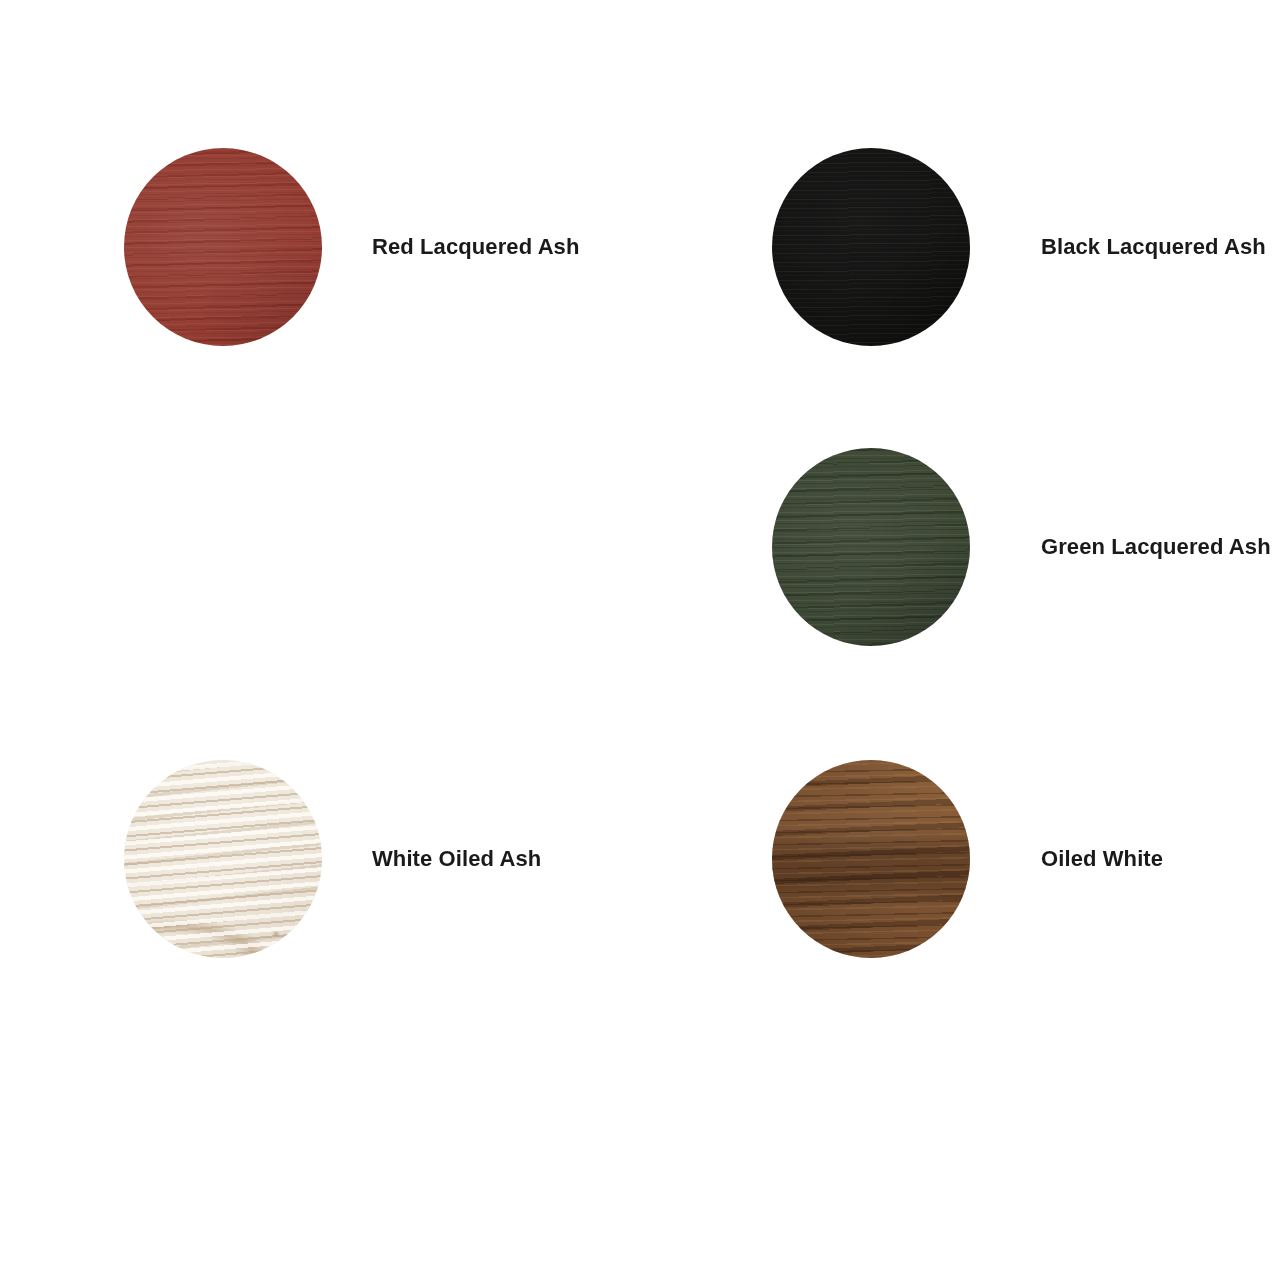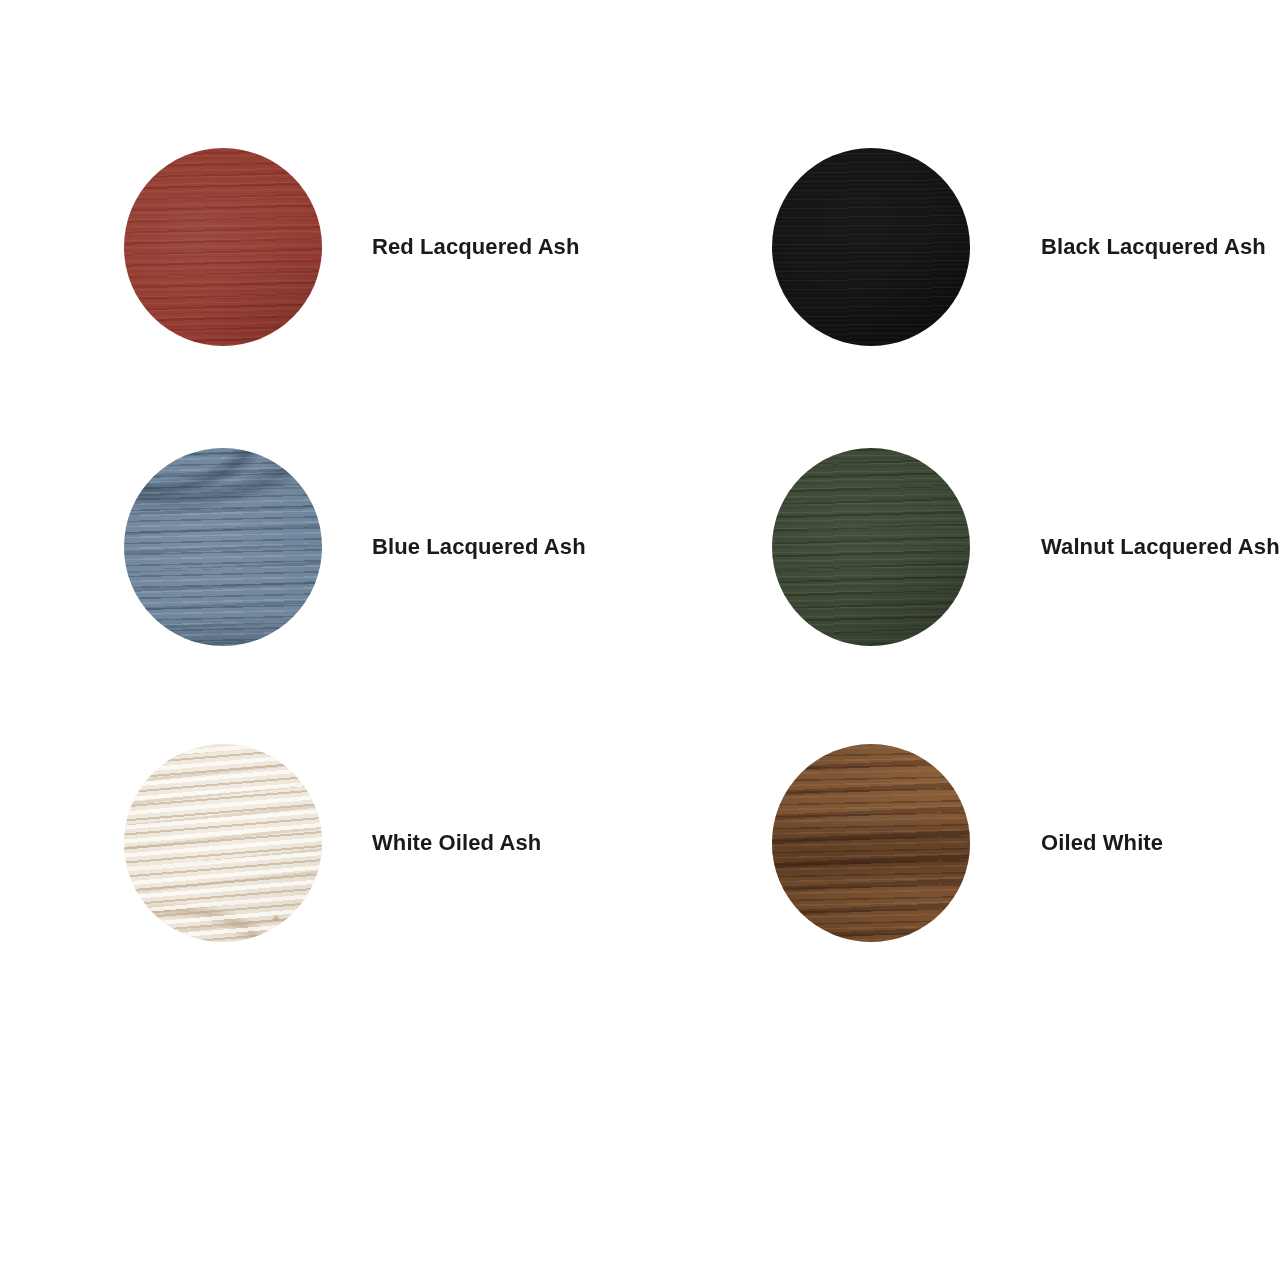--- a/index.html
+++ b/index.html
@@ -25,21 +25,21 @@
     display: flex;
     align-items: center;
   }
 
   
   .col-left  { left: 64px; }
   .col-right { left: 712px; gap: 20px; }
 
   .row-1 { top: 88px; }
   .row-2 { top: 388px; }
-  .row-3 { top: 684px; justify-content: center; }
+  .row-3 { top: 700px; justify-content: center; }
 
   .swatch-disc {
     position: relative;
     width: 198px;
     height: 198px;
     border-radius: 50%;
     overflow: hidden;
     flex: 0 0 auto;
     background: #cccccc;
   }
@@ -288,32 +288,26 @@
     <span class="swatch-label">Red Lacquered Ash</span>
   </div>
 
   <div class="swatch-item col-right row-1">
     <div class="swatch-disc disc-black">
       <div class="grain"></div>
     </div>
     <span class="swatch-label">Black Lacquered Ash</span>
   </div>
 
-  <div class="swatch-item col-left row-2">
-    <div class="swatch-disc disc-blue">
-      <div class="grain"></div>
-    </div>
-    <span class="swatch-label">Blue Lacquered Ash</span>
-  </div>
 
   <div class="swatch-item col-right row-2">
     <div class="swatch-disc disc-green">
       <div class="grain"></div>
     </div>
-    <span class="swatch-label">Walnut Lacquered Ash</span>
+    <span class="swatch-label">Green Lacquered Ash</span>
   </div>
 
   <div class="swatch-item col-left row-3">
     <div class="swatch-disc disc-white">
       <div class="grain"></div>
     </div>
     <span class="swatch-label">White Oiled Ash</span>
   </div>
 
   <div class="swatch-item col-right row-3">

